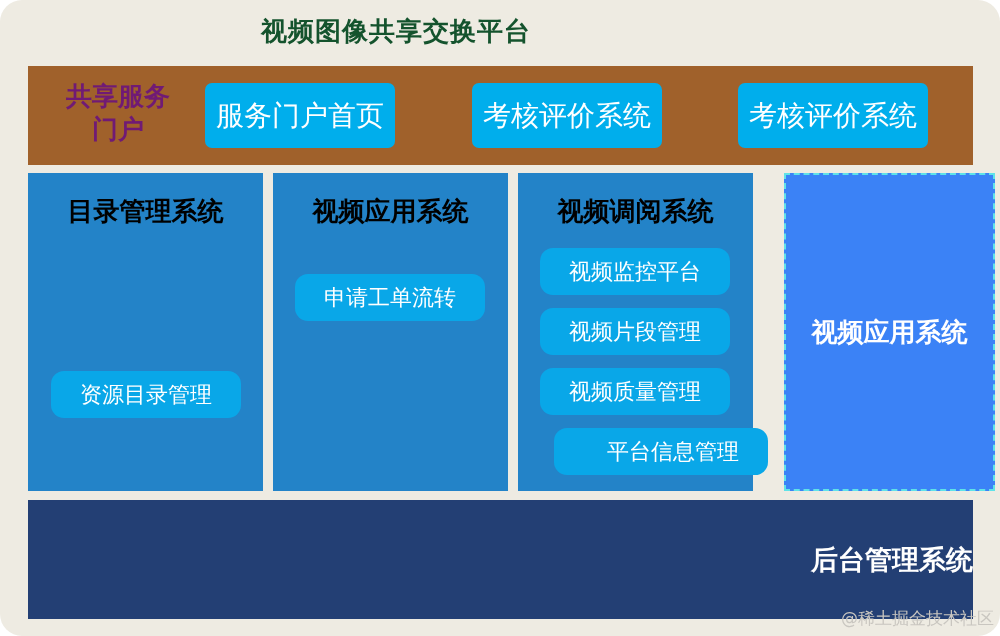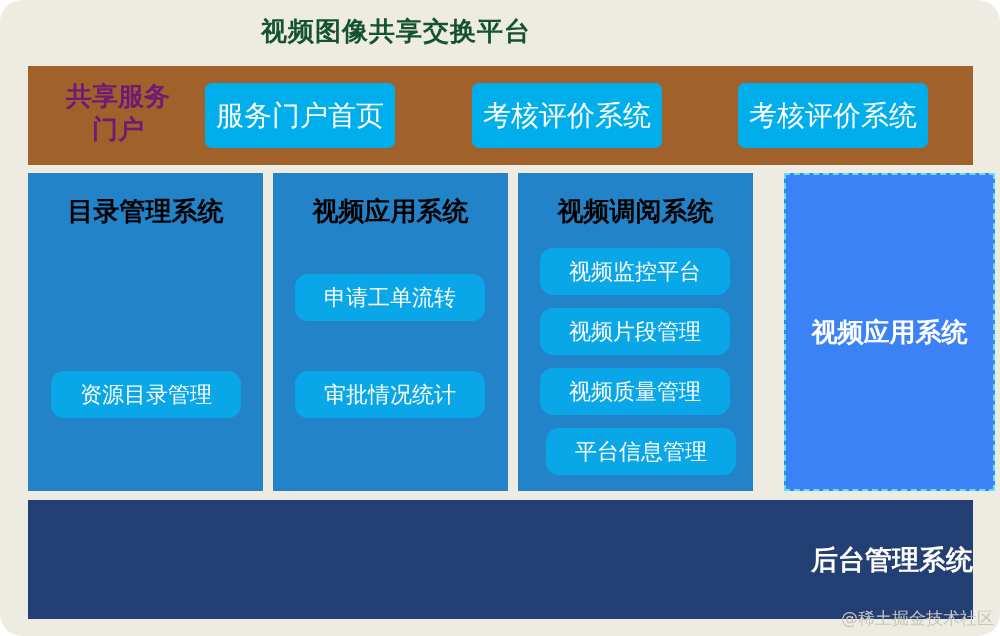--- a/index.html
+++ b/index.html
@@ -84,29 +84,28 @@
   <div class="portal-btn" style="left:738px;">考核评价系统</div>
 
   <div class="col" style="left:28px; width:235px;">
     <div class="col-title" style="top:21px;">目录管理系统</div>
     <div class="sub-btn" style="left:23px; top:198px;">资源目录管理</div>
   </div>
 
   <div class="col" style="left:273px; width:235px;">
     <div class="col-title" style="top:21px;">视频应用系统</div>
     <div class="sub-btn" style="left:22px; top:101px;">申请工单流转</div>
-    <div class="sub-btn" style="left:22px; top:198px;">审批情况统计</div>
   </div>
 
   <div class="col" style="left:518px; width:235px;">
     <div class="col-title" style="top:21px;">视频调阅系统</div>
     <div class="sub-btn" style="left:22px; top:75px;">视频监控平台</div>
     <div class="sub-btn" style="left:22px; top:135px;">视频片段管理</div>
     <div class="sub-btn" style="left:22px; top:195px;">视频质量管理</div>
-    <div class="sub-btn" style="left:28px; top:255px;">平台信息管理</div>
+    <div class="sub-btn" style="left:36px; top:255px;padding-left:24px;">平台信息管理</div>
   </div>
 
   <div class="col-gray">
     <span>视频应用系统</span>
   </div>
 
   <div class="backend">
     <span>后台管理系统</span>
   </div>
 

